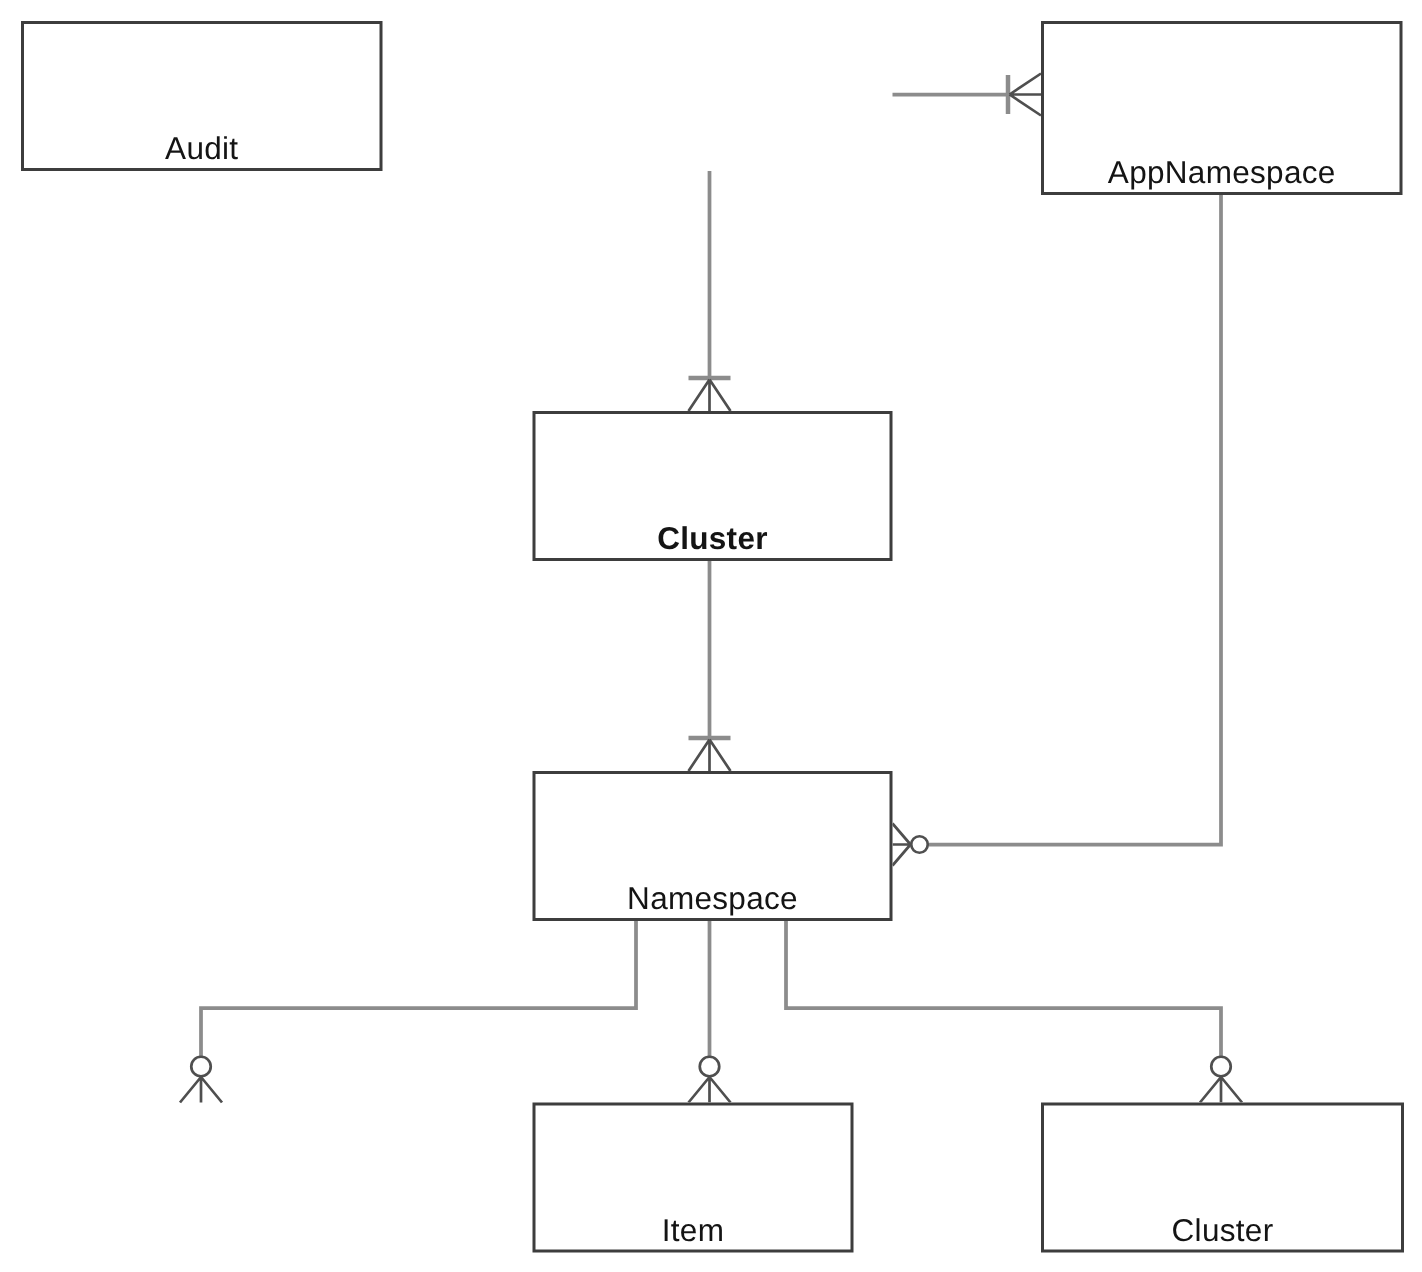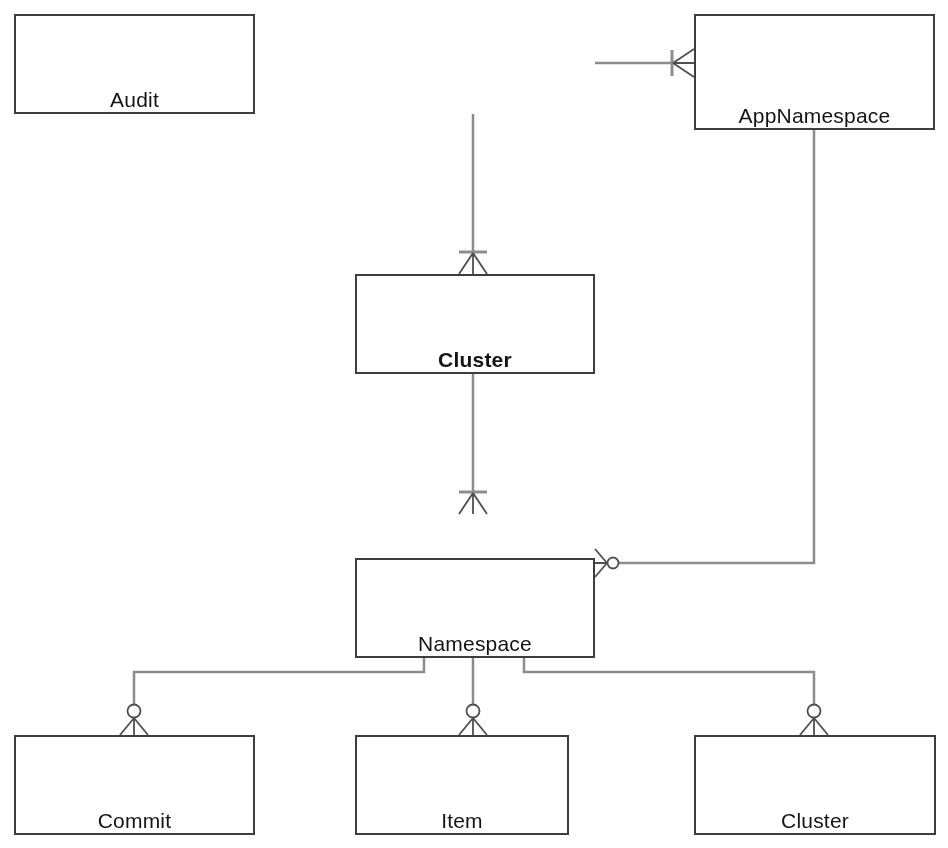--- a/index.html
+++ b/index.html
@@ -51,21 +51,21 @@
     align-items: flex-end;
     justify-content: center;
     font-size: 21px;
     color: var(--text, #141414);
     letter-spacing: 0.2px;
   }
   .e-audit        { left: 14px;  top: 14px;  width: 241px; height: 100px; }
   .e-app          { left: 355px; top: 14px;  width: 240px; height: 100px; }
   .e-appnamespace { left: 694px; top: 14px;  width: 241px; height: 116px; }
   .e-cluster      { left: 355px; top: 274px; width: 240px; height: 100px; font-weight: bold; }
-  .e-namespace    { left: 355px; top: 514px; width: 240px; height: 100px; margin-top: 44px; }
+  .e-namespace    { left: 355px; top: 514px; width: 240px; height: 100px; }
   .e-commit       { left: 14px;  top: 735px; width: 241px; height: 100px; }
   .e-item         { left: 355px; top: 735px; width: 214px; height: 100px; }
   .e-release      { left: 694px; top: 735px; width: 242px; height: 100px; }
 </style>
 </head>
 <body>
 
 <div class="stage">
 
   <svg class="wires" viewBox="0 0 948 848" xmlns="http://www.w3.org/2000/svg">
@@ -123,23 +123,20 @@
   </div>
 
   <div class="entity e-cluster">
     <span>Cluster</span>
   </div>
 
   <div class="entity e-namespace">
     <span>Namespace</span>
   </div>
 
-  <div class="entity e-commit">
-    <span>Commit</span>
-  </div>
 
   <div class="entity e-item">
     <span>Item</span>
   </div>
 
   <div class="entity e-release">
     <span>Cluster</span>
   </div>
 
 </div>

